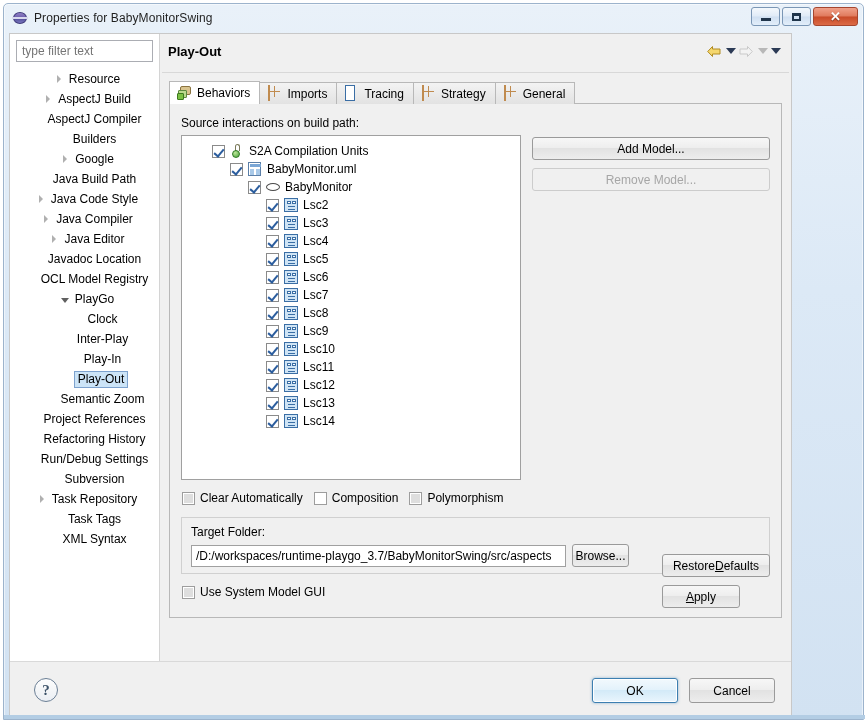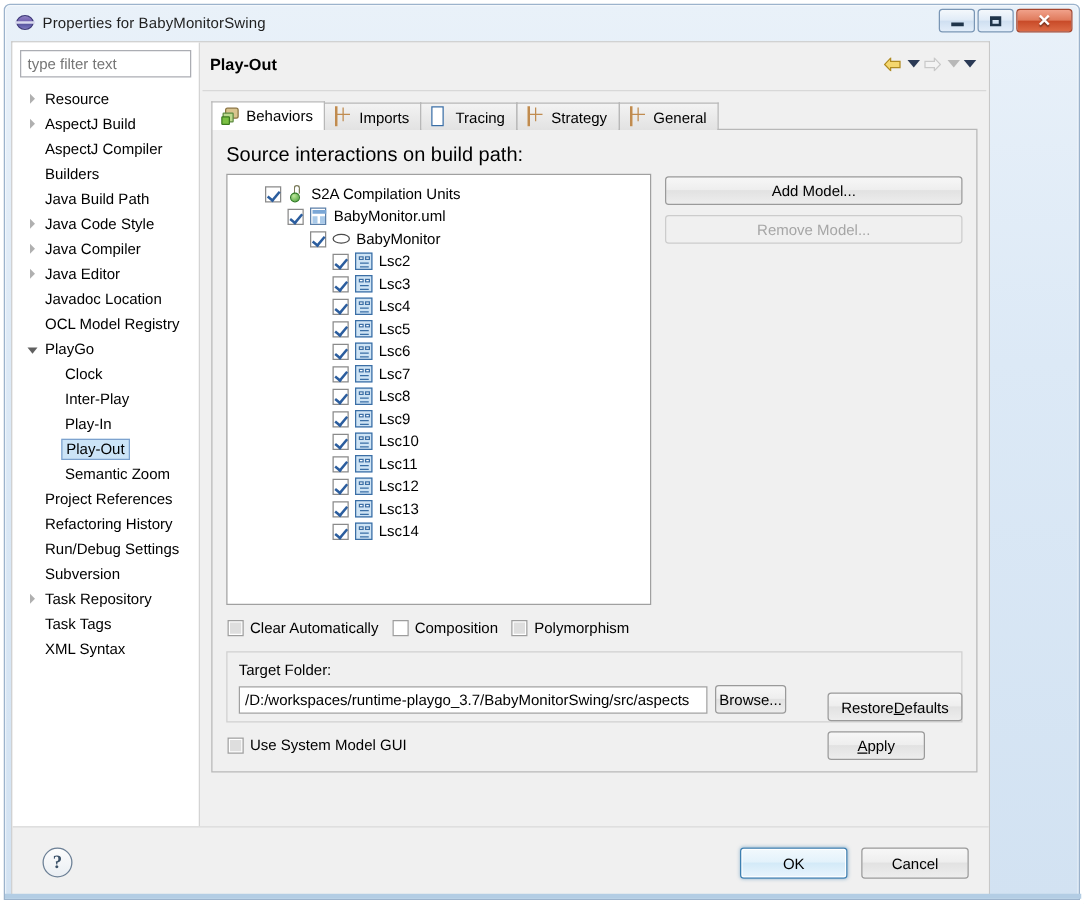--- a/index.html
+++ b/index.html
@@ -113,20 +113,21 @@
   }
   #tree-list { margin-top: 7px; }
   .tree-item {
     height: 20px;
     display: flex; align-items: center;
     padding-left: 2px;
     font-size: 12px;
     color: #000000;
     cursor: default;
     white-space: nowrap;
+    justify-content: center;
   }
   .tree-item .arrow {
     width: 16px; height: 16px;
     display: flex; align-items: center; justify-content: center;
     flex: 0 0 16px;
   }
   .arrow .tri-right {
     width: 0; height: 0;
     border-left: 4px solid transparent;
     border-top: 4px solid transparent;
@@ -263,21 +264,21 @@
 
   #tabcontent {
     border: 1px solid #b8b8b8;
     background: #f0f0f0;
     margin-top: -1px;
     height: 515px;
     position: relative;
     padding: 12px 11px 0 11px;
   }
 
-  .field-label { font-size: 16px; color: #000; margin-bottom: 5px; }
+  .field-label { font-size: 12px; color: #000; margin-bottom: 5px; }
 
   
   #model-area { display: flex; gap: 11px; }
   #model-tree {
     width: 340px; height: 345px;
     background: #ffffff;
     border: 1px solid #a0a0a0;
     overflow: hidden;
     padding: 6px 0 0 0;
   }
@@ -573,20 +574,26 @@
               </span>
               <span class="lbl">AspectJ Build</span>
             </div>
             <div class="tree-item">
               <span class="arrow"></span>
               <span class="lbl">AspectJ Compiler</span>
             </div>
             <div class="tree-item">
               <span class="arrow"></span>
               <span class="lbl">Builders</span>
+            </div>
+            <div class="tree-item">
+              <span class="arrow">
+                <span class="tri-right"></span>
+              </span>
+              <span class="lbl">Google</span>
             </div>
             <div class="tree-item">
               <span class="arrow"></span>
               <span class="lbl">Java Build Path</span>
             </div>
             <div class="tree-item">
               <span class="arrow">
                 <span class="tri-right"></span>
               </span>
               <span class="lbl">Java Code Style</span>

